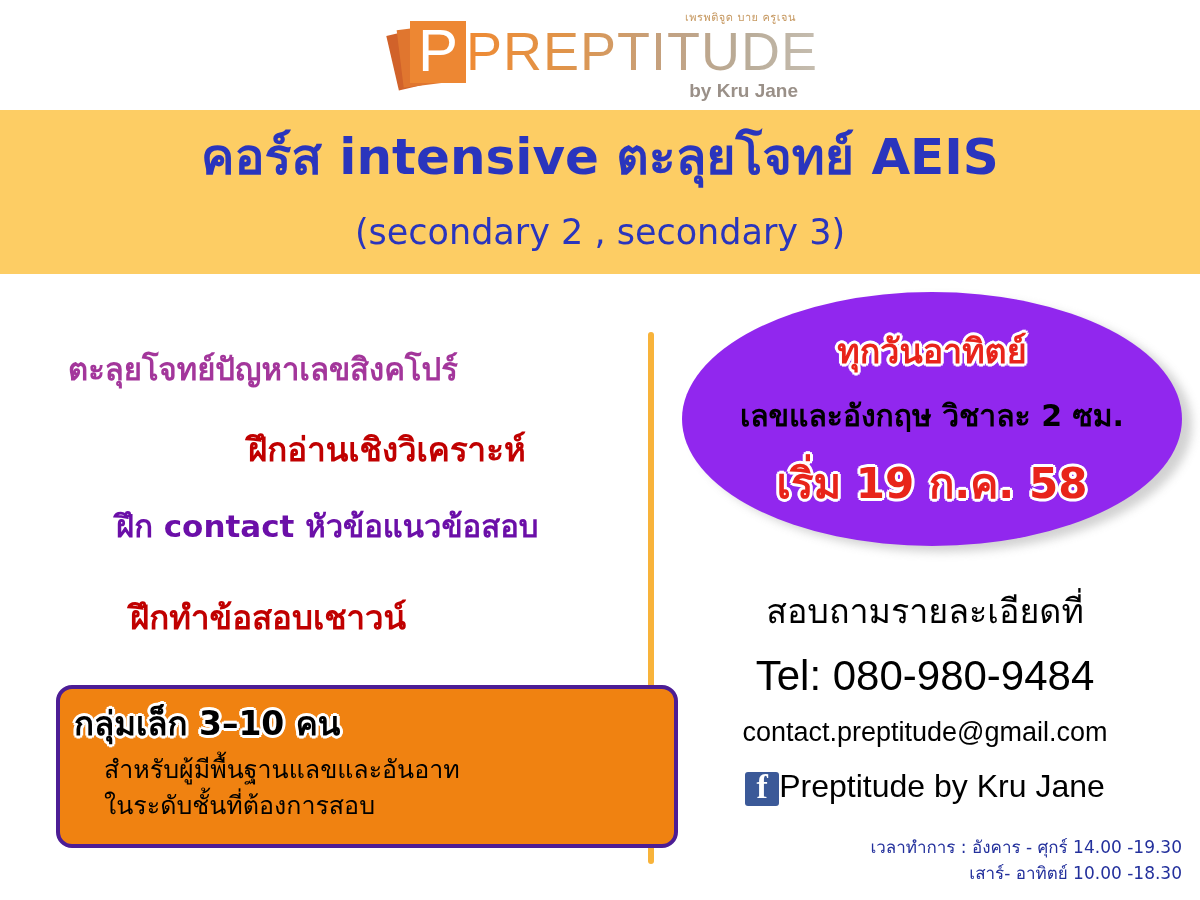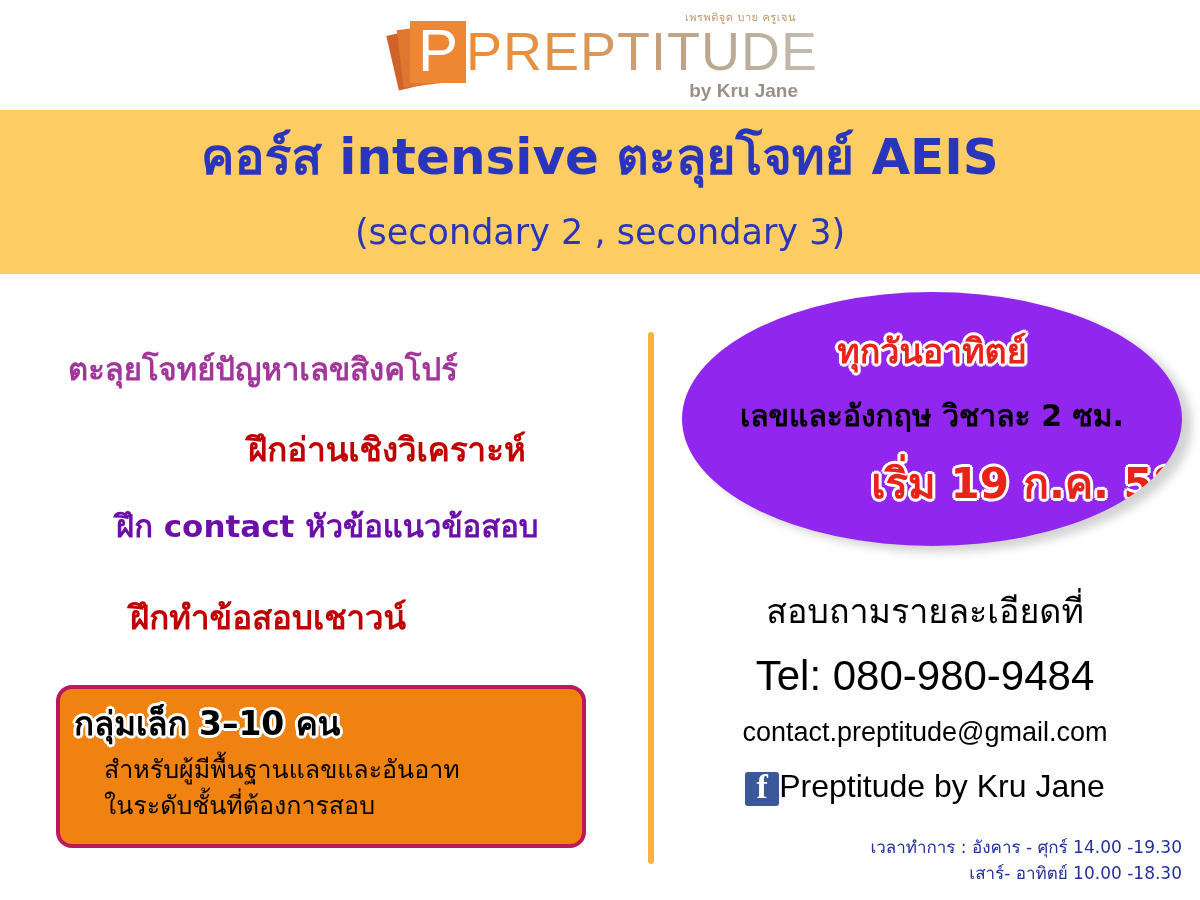--- a/index.html
+++ b/index.html
@@ -133,23 +133,23 @@
     line-height: 1.15;
     margin-left: 20px;
   }
   .f1 { left: 48px;  top: 78px;  font-size: 31px; color: #a3369b; }
   .f2 { left: 228px; top: 157px; font-size: 33px; color: #c00000; }
   .f3 { left: 96px;  top: 235px; font-size: 31px; color: #6b0fa8; }
   .f4 { left: 110px; top: 325px; font-size: 33px; color: #c00000; }
 
   .group-box {
     position: absolute; left: 56px; top: 411px;
-    width: 530px; height: 163px;
+    width: 622px; height: 163px;
     background: #f08211;
-    border: 4px solid #be185d;
+    border: 4px solid #4c1d95;
     border-radius: 16px;
   }
   .group-head {
     position: absolute; left: 14px; top: 8px;
     font-size: 33px; font-weight: bold;
     color: #000000;
     font-family: "DejaVu Sans", sans-serif;
     white-space: nowrap;
     text-shadow:
       -2px -2px 0 #fff,  2px -2px 0 #fff,
@@ -203,21 +203,21 @@
   .oval-l2 {
     position: absolute; left: 0; top: 100px; width: 500px;
     text-align: center;
     font-size: 30px; font-weight: bold;
     color: #000000;
     font-family: "DejaVu Sans", sans-serif;
     white-space: nowrap;
   }
   .oval-l3 {
     position: absolute; left: 0; top: 158px; width: 500px;
-    text-align: right;
+    text-align: center;
     font-size: 42px; font-weight: bold;
     color: #e8241a;
     font-family: "DejaVu Sans", sans-serif;
     white-space: nowrap;
     text-shadow:
       -2px -2px 0 #fff, 2px -2px 0 #fff,
       -2px  2px 0 #fff, 2px  2px 0 #fff,
       -3px  0 0 #fff,   3px  0 0 #fff,
        0 -3px 0 #fff,   0  3px 0 #fff;
   }

